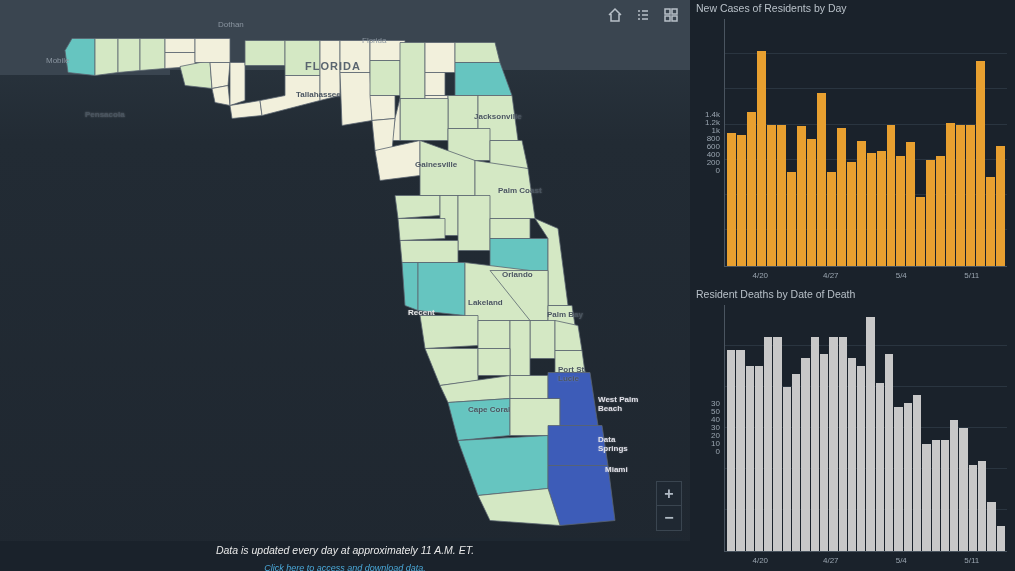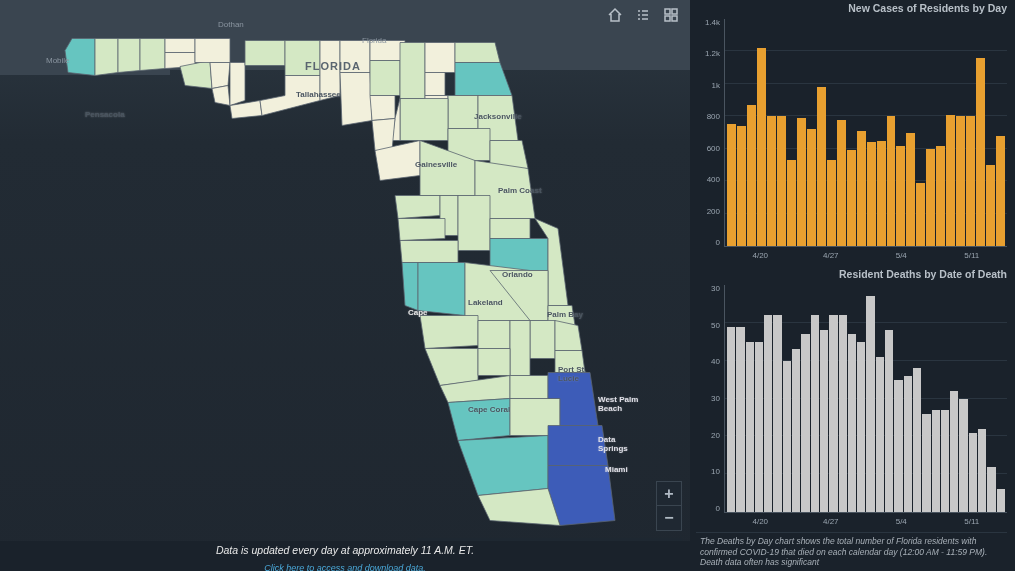--- a/index.html
+++ b/index.html
@@ -23,23 +23,23 @@
 .state-lbl { position:absolute; font-size:11px; font-weight:bold; color:#5a6570; letter-spacing:1px; z-index:3; }
 .zoom { position:absolute; right:8px; bottom:40px; z-index:5; background:#1f2832; border:1px solid #3a4550; }
 .zoom-btn { width:24px; height:24px; display:flex; align-items:center; justify-content:center; color:#b0bac4; font-size:16px; cursor:pointer; border-bottom:1px solid #3a4550; font-weight:bold; }
 .zoom-btn:last-child { border:none; }
 .attribution { position:absolute; bottom:20px; right:8px; font-size:8px; color:#8a95a0; background:rgba(30,40,50,.8); padding:2px 5px; z-index:4; }
 .update-bar { position:absolute; bottom:0; left:0; right:0; text-align:center; font-size:10.5px; color:#e8e8e8; padding:3px 0 0; z-index:5; font-style:italic; background:#1a222b; height:30px; }
 .update-bar .link { color:#4aa8d8; display:block; font-size:9px; margin-top:7px; }
 .right-panel { flex:1; background:#1a222b; padding:0 8px 0 6px; display:flex; flex-direction:column; }
 .panel-title { color:#e8b040; font-size:12px; font-weight:bold; text-align:center; padding:8px 0 6px; }
 .chart-box { flex:1; min-height:0; margin-bottom:4px; }
-.chart-title { color:#b8c0c8; font-size:10.5px; text-align:right; margin:2px 0 5px;font-weight:bold; }
+.chart-title { color:#b8c0c8; font-size:10.5px; text-align:left; margin:2px 0 5px; }
 .chart-area { position:relative; height:calc(100% - 20px); display:flex; }
-.y-axis { width:28px; display:flex; flex-direction:column; justify-content:space-between; align-items:flex-end; padding-right:4px; padding-bottom:14px; }
+.y-axis { width:28px; display:flex; flex-direction:column; justify-content:center; align-items:flex-end; padding-right:4px; padding-bottom:14px; }
 .y-tick { font-size:8px; color:#9aa5b0; line-height:1; }
 .plot { flex:1; position:relative; border-left:1px solid #4a5560; border-bottom:1px solid #4a5560; margin-bottom:14px; }
 .bars { position:absolute; bottom:0; left:0; right:0; top:0; display:flex; align-items:flex-end; gap:1px; padding:0 2px; }
 .bar { flex:1; min-width:0; }
 .bar.orange { background:#e8a030; }
 .bar.gray { background:#c8c8c8; }
 .grid-line { position:absolute; left:0; right:0; height:1px; background:#2a3540; }
 .x-axis { position:absolute; bottom:-14px; left:0; right:0; display:flex; }
 .x-tick { font-size:8px; color:#9aa5b0; flex:1; text-align:center; }
 .footnote { font-size:8.5px; color:#a8b0b8; font-style:italic; padding:3px 4px; line-height:1.25; border-top:1px solid #2a3540; }
@@ -149,21 +149,21 @@
     <span class="ext-lbl" style="top:36px;left:362px">Florida</span>
     <span class="ext-lbl" style="top:56px;left:46px">Mobile</span>
     <span class="city-lbl" style="top:70px;left:85px">Pensacola</span>
     <span class="city-lbl" style="top:50px;left:296px">Tallahassee</span>
     <span class="state-lbl" style="top:60px;left:305px">FLORIDA</span>
     <span class="city-lbl" style="top:72px;left:474px">Jacksonville</span>
     <span class="city-lbl" style="top:120px;left:415px">Gainesville</span>
     <span class="city-lbl" style="top:146px;left:498px">Palm Coast</span>
     <span class="city-lbl" style="top:230px;left:502px">Orlando</span>
     <span class="city-lbl" style="top:258px;left:468px">Lakeland</span>
-    <span class="city-lbl" style="top:268px;left:408px;color:#e8e8e8">Cape</span>
+    <span class="city-lbl" style="top:268px;left:408px;color:#e8e8e8">Recent</span>
     <span class="city-lbl" style="top:270px;left:547px">Palm Bay</span>
     <span class="city-lbl" style="top:325px;left:558px;width:35px">Port St. Lucie</span>
     <span class="city-lbl" style="top:365px;left:468px">Cape Coral</span>
     <span class="city-lbl" style="top:355px;left:598px;color:#e0e0e8;width:48px">West Palm Beach</span>
     <span class="city-lbl" style="top:395px;left:598px;color:#e0e0e8;width:40px">Data Springs</span>
     <span class="city-lbl" style="top:425px;left:605px;color:#e0e0e8;font-weight:bold">Miami</span>
 
     <div class="zoom">
       <div class="zoom-btn">+</div>
       <div class="zoom-btn">−</div>
@@ -290,15 +290,14 @@
           <div class="x-axis" id="xaxis1">
               <div class="x-tick">4/20</div>
               <div class="x-tick">4/27</div>
               <div class="x-tick">5/4</div>
               <div class="x-tick">5/11</div>
             </div>
         </div>
       </div>
     </div>
 
-    <div class="footnote">The Deaths by Day chart shows the total number of Florida residents with confirmed COVID-19 that died on each calendar day (12:00 AM - 11:59 PM). Death data often has significant</div>
   </div>
 </div>
 
 </body></html>

